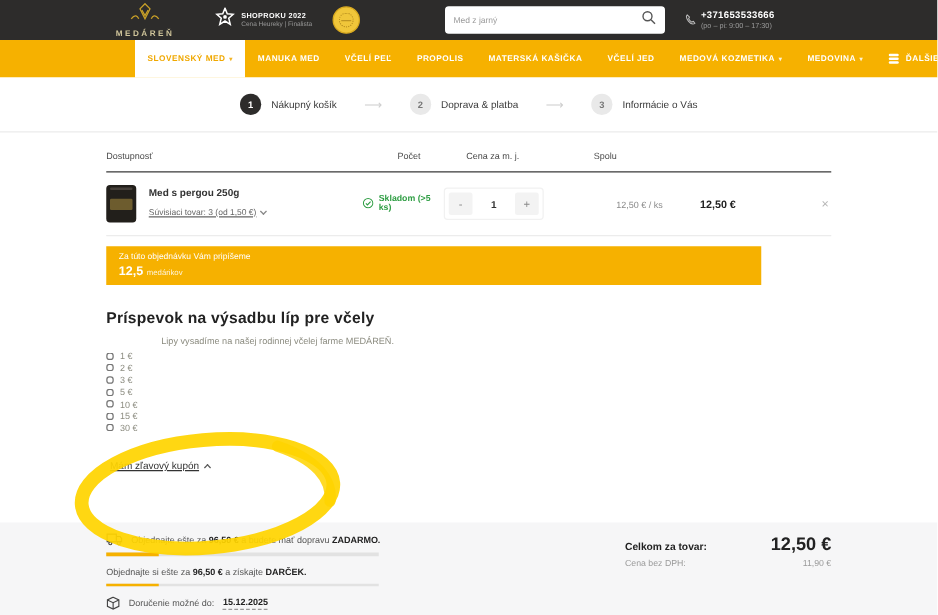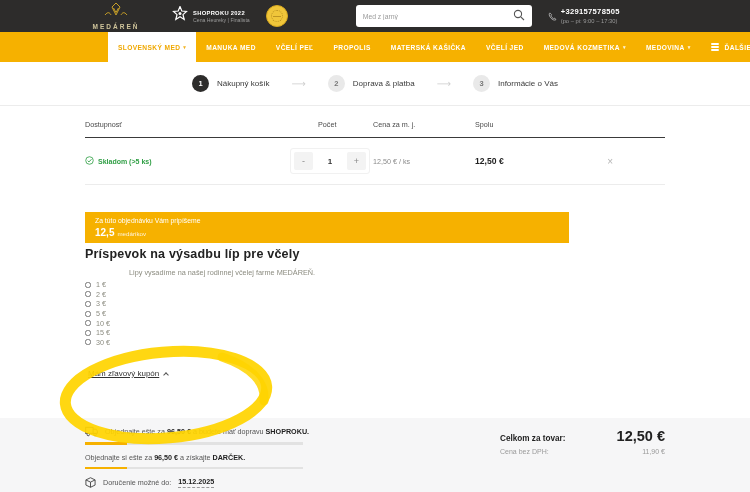--- a/index.html
+++ b/index.html
@@ -57,21 +57,21 @@
   .chev-down { width:3.5px; height:3.5px; border-right:1px solid #888; border-bottom:1px solid #888; transform:rotate(45deg); display:inline-block; margin-top:-2px; }
   .avail { display:flex; align-items:center; gap:4px; color:#2f9e44; font-size:7px; font-weight:bold; }
   .stepper { width:80px; height:26px; border:1px solid #f1f1f1; border-radius:3px; background:#fff; display:flex; align-items:center; justify-content:space-between; padding:3px; }
   .step-btn { width:19px; height:18px; background:#f3f3f3; border-radius:2px; color:#8a8a8a; font-size:9px; display:flex; align-items:center; justify-content:center; cursor:pointer; }
   .qty-val { font-size:8px; color:#333; font-weight:bold; }
   .unit-price { font-size:7.2px; color:#8a8a8a; padding-left:18px; }
   .row-total { font-size:8.6px; color:#222; font-weight:bold; }
   .remove { text-align:right; color:#b5b5b5; font-size:10px; cursor:pointer; padding-right:2px; }
 
   
-  .loyalty { position:absolute; left:85px; top:197px; width:484px; height:31px; background:#f6b100; padding:5px 10px;margin-top:15px; }
+  .loyalty { position:absolute; left:85px; top:197px; width:524px; height:31px; background:#f6b100; padding:5px 10px; }
   .loyalty-l1 { color:#fff; font-size:6.8px; }
   .loyalty-l2 { margin-top:3px; display:flex; align-items:baseline; gap:3px; }
   .loyalty-points { color:#fff; font-size:10px; font-weight:bold; }
   .loyalty-unit { color:#fff; opacity:.85; font-size:6.2px; }
 
   
   .contrib { position:absolute; left:85px; top:247px; width:420px; }
   .contrib h2 { font-size:12.5px; color:#222; letter-spacing:.2px; }
   .contrib-sub { font-size:7.3px; color:#8c8c80; margin-top:7px;padding-left:44px; }
   .contrib-list { margin-top:3px; }
@@ -154,21 +154,21 @@
         </svg>
       </span>
     </div>
     <div class="phone-block">
       <span>
         <svg width="9" height="9" viewBox="0 0 10 10">
           <path d="M2 1 C1 2,1 4,3 6.5 C5 9,7.5 9.5,8.8 8.6 L7.5 6.8 L6 7.4 C5 6.8,3.8 5.6,3.2 4.4 L4 3 Z" fill="none" stroke="#bbb" stroke-width="0.9"></path>
         </svg>
       </span>
       <span>
-        <div class="phone-num">+329157578505</div>
+        <div class="phone-num">+371653533666</div>
         <div class="phone-hours">(po – pi: 9:00 – 17:30)</div>
       </span>
     </div>
   </div>
 
   <div class="nav">
     <div class="nav-item active">
       <span>SLOVENSKÝ MED</span>
       <span class="nav-caret">▾</span>
     </div>
@@ -224,20 +224,33 @@
 
   <div class="cart">
     <div class="cart-head">
       <div>Dostupnosť</div>
       <div class="ch-qty">Počet</div>
       <div class="ch-unit">Cena za m. j.</div>
       <div>Spolu</div>
       <div></div>
     </div>
     <div class="cart-row">
+      <div class="prod-cell">
+        <span class="jar">
+          <span class="jar-lid"></span>
+          <span class="jar-label"></span>
+        </span>
+        <span>
+          <div class="prod-name">Med s pergou 250g</div>
+          <div class="prod-related">
+            <span>Súvisiaci tovar: 3 (od 1,50 €)</span>
+            <span class="chev-down"></span>
+          </div>
+        </span>
+      </div>
       <div class="avail">
         <span>
           <svg width="9" height="9" viewBox="0 0 10 10">
             <circle cx="5" cy="5" r="4.2" fill="none" stroke="#2f9e44" stroke-width="0.9"></circle>
             <path d="M3 5.2 L4.4 6.6 L7.2 3.6" fill="none" stroke="#2f9e44" stroke-width="1"></path>
           </svg>
         </span>
         <span>Skladom (&gt;5 ks)</span>
       </div>
       <div>
@@ -316,21 +329,21 @@
             <rect x="0.7" y="1" width="8" height="6.5" fill="none" stroke="#444" stroke-width="1"></rect>
             <path d="M8.7 3 H12 L13.3 5 V7.5 H8.7" fill="none" stroke="#444" stroke-width="1"></path>
             <circle cx="3.5" cy="8.8" r="1.3" fill="none" stroke="#444" stroke-width="1"></circle>
             <circle cx="10.8" cy="8.8" r="1.3" fill="none" stroke="#444" stroke-width="1"></circle>
           </svg>
         </span>
         <span>
           <span>Objednajte ešte za</span>
           <span class="amt">96,50 €</span>
           <span>a budete mať dopravu</span>
-          <span class="strong">SHOPROKU.</span>
+          <span class="strong">ZADARMO.</span>
         </span>
       </div>
       <div class="perk-track">
           <div class="perk-fill"></div>
         </div>
       <div class="perk-line gift-line">
         <span>
           <span>Objednajte si ešte za</span>
           <span class="amt">96,50 €</span>
           <span>a získajte</span>

